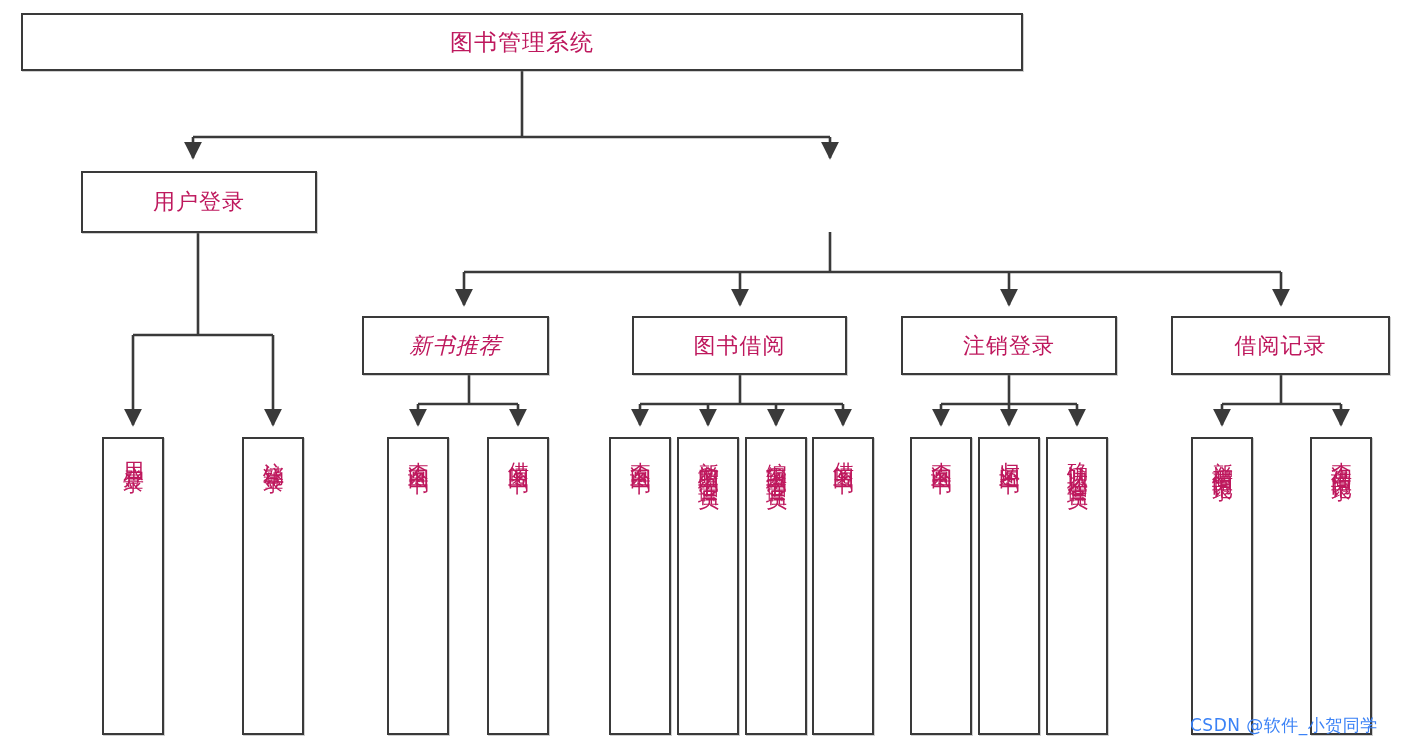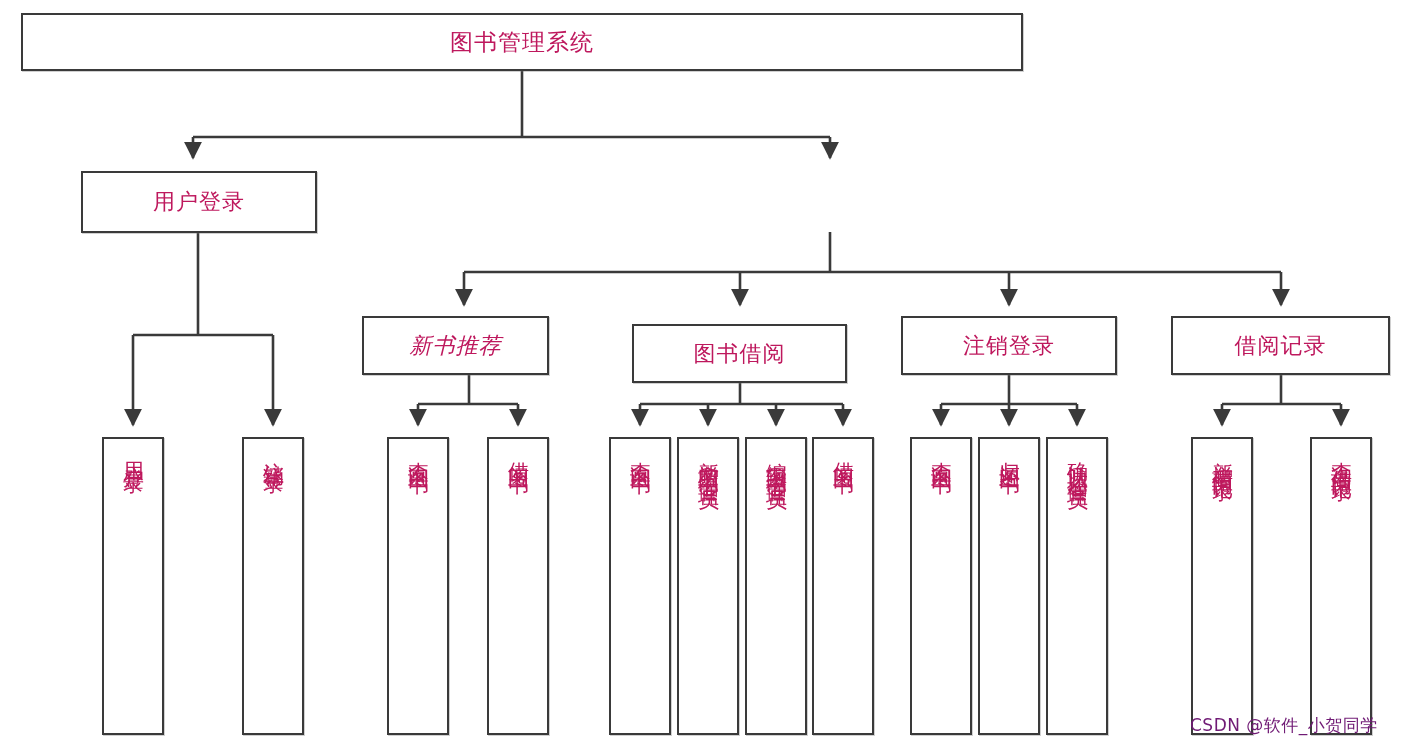--- a/index.html
+++ b/index.html
@@ -57,21 +57,21 @@
     line-height: 1;
     white-space: nowrap;
     text-align: start;
   }
   .node.root .label { font-size: 23px; }
   .watermark {
     position: absolute;
     left: 1190px;
     top: 714px;
     font-size: 17px;
-    color: #701a75;
+    color: #3b82f6;
     white-space: nowrap;
     z-index: 5;
     letter-spacing: 0.5px;
   }
 </style>
 </head>
 <body>
 
 <div id="canvas">
 
@@ -129,21 +129,21 @@
     <span class="label">图书管理系统</span>
   </div>
 
   <div class="node" style="left:81px; top:171px; width:236px; height:62px;">
     <span class="label">用户登录</span>
   </div>
 
   <div class="node" style="left:362px; top:316px; width:187px; height:59px;font-style:italic;">
     <span class="label">新书推荐</span>
   </div>
-  <div class="node" style="left:632px; top:316px; width:215px; height:59px;margin-top:8px;">
+  <div class="node" style="left:632px; top:316px; width:215px; height:59px;">
     <span class="label">图书借阅</span>
   </div>
   <div class="node" style="left:901px; top:316px; width:216px; height:59px;">
     <span class="label">注销登录</span>
   </div>
   <div class="node" style="left:1171px; top:316px; width:219px; height:59px;text-align:center;">
     <span class="label">借阅记录</span>
   </div>
 
   <div class="node vertical" style="left:102px; top:437px; width:62px; height:298px;">

